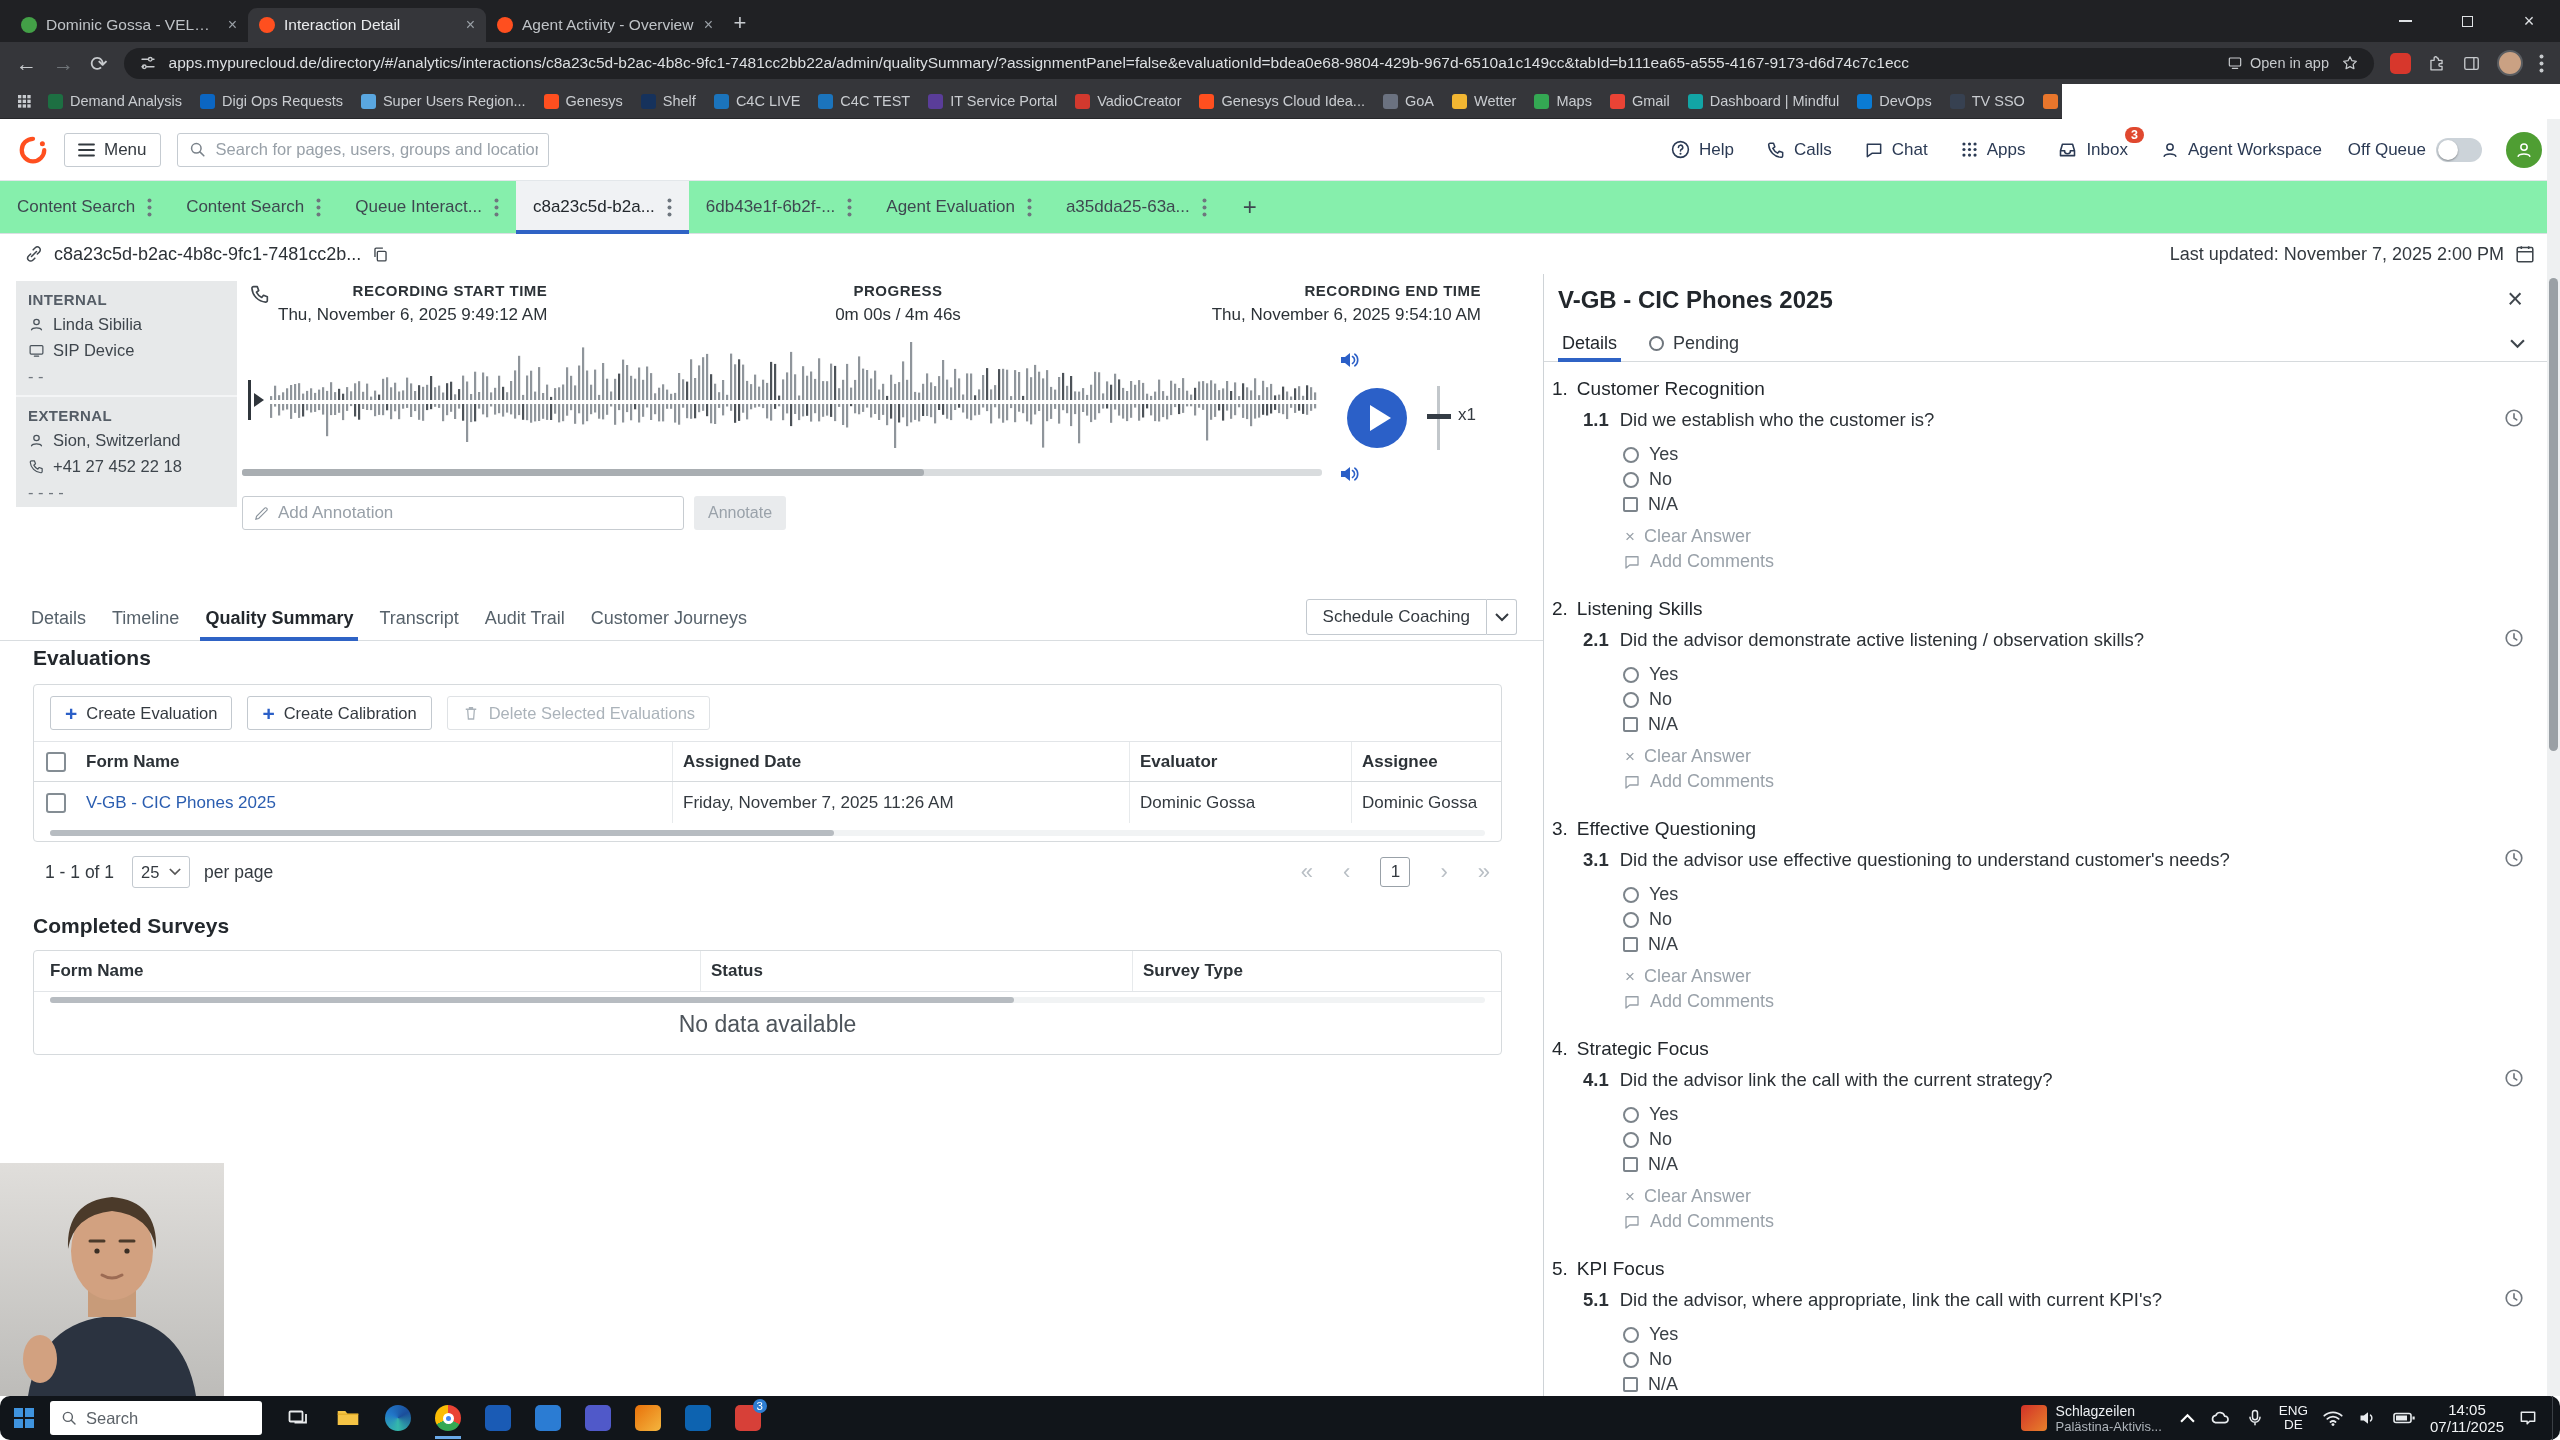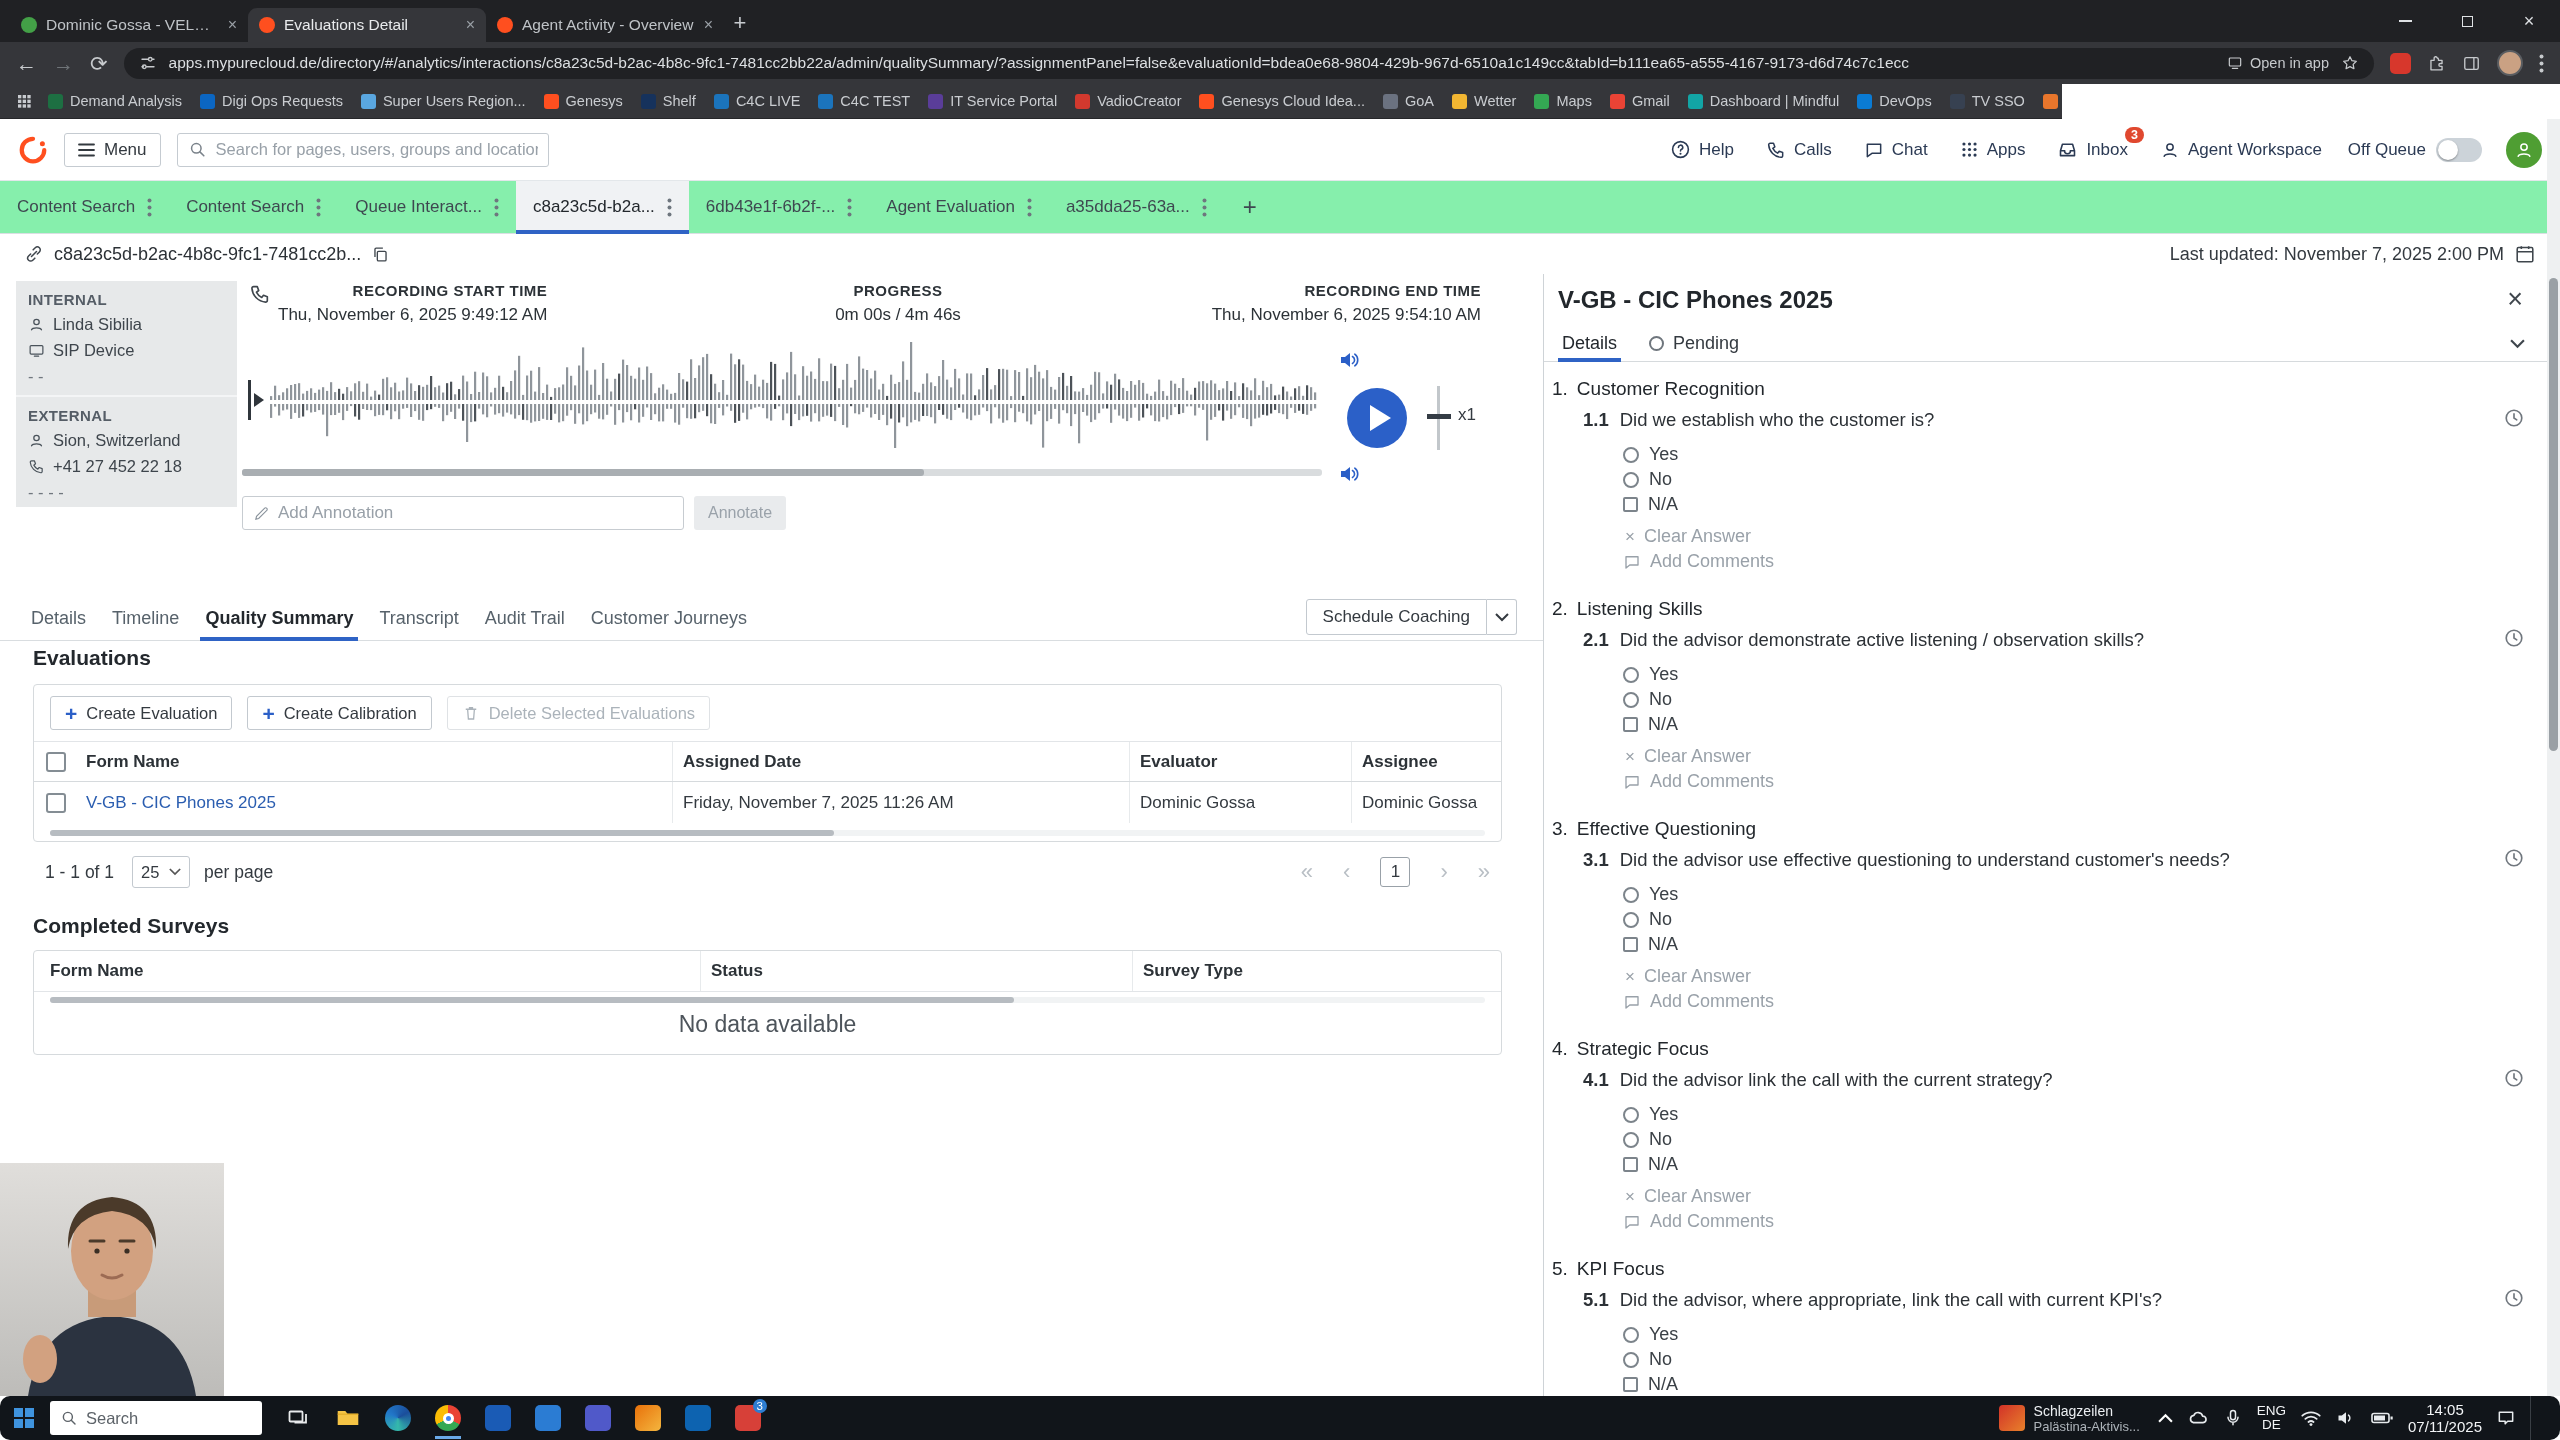--- a/index.html
+++ b/index.html
@@ -144,21 +144,21 @@
 .tb-search input{color:#5c6268;}
 .tb-search input::placeholder{color:#5c6268;}
 .tb-apps{display:flex;align-items:center;gap:10px;margin-left:16px;}
 .tbi{width:40px;height:44px;display:flex;align-items:center;justify-content:center;position:relative;}
 .tbi.active-app::after{content:"";position:absolute;left:7px;right:7px;bottom:1px;height:3px;background:#6aa9e8;}
 .sq{width:26px;height:26px;border-radius:5px;display:block;}
 .ico-edge{width:26px;height:26px;border-radius:50%;background:conic-gradient(from 180deg,#35b9ab,#2177c9,#1b4e9b,#35b9ab);display:block;}
 .ico-chrome{width:26px;height:26px;border-radius:50%;background:conic-gradient(#ea4335 0 120deg,#34a853 120deg 240deg,#fbbc05 240deg 360deg);display:flex;align-items:center;justify-content:center;}
 .cin{width:11px;height:11px;border-radius:50%;background:#4285f4;border:3px solid #fff;}
 .abadge{position:absolute;top:3px;right:1px;background:#2d7dd2;color:#fff;font-size:11.5px;border-radius:8px;padding:0 4px;line-height:14px;}
-.tb-right{margin-left:auto;display:flex;align-items:center;gap:14px;padding-right:22px;}
+.tb-right{margin-left:auto;display:flex;align-items:center;gap:14px;padding-right:0;}
 .tb-news{display:flex;align-items:center;gap:9px;margin-right:4px;}
 .news-ico{width:26px;height:26px;border-radius:4px;background:linear-gradient(135deg,#d23228,#e8812b);}
 .news-l1{font-size:14px;color:#eceff2;line-height:16px;}
 .news-l2{font-size:13px;color:#aeb4ba;line-height:15px;}
 .lang{line-height:14px;text-align:center;font-size:13.5px;color:#f2f4f6;}
 .clock{text-align:center;line-height:17px;font-size:15px;color:#f2f4f6;}
 .show-desk{width:8px;height:44px;border-left:1px solid #3a3f45;}
 </style>
 </head>
 <body>
@@ -167,21 +167,21 @@
 
   <div class="tabstrip">
     <div class="ctabs" id="ctabs">
         <div class="ctab">
           <span class="favicon" style="background:#43a047"></span>
           <span class="ctab-title">Dominic Gossa - VELUX A/S</span>
           <span class="ctab-close">×</span>
         </div>
         <div class="ctab active">
           <span class="favicon" style="background:#ff4f1f"></span>
-          <span class="ctab-title">Evaluations Detail</span>
+          <span class="ctab-title">Interaction Detail</span>
           <span class="ctab-close">×</span>
         </div>
         <div class="ctab">
           <span class="favicon" style="background:#ff4f1f"></span>
           <span class="ctab-title">Agent Activity - Overview</span>
           <span class="ctab-close">×</span>
         </div>
         <div class="newtab">+</div>
       </div>
     <div class="win-controls">

